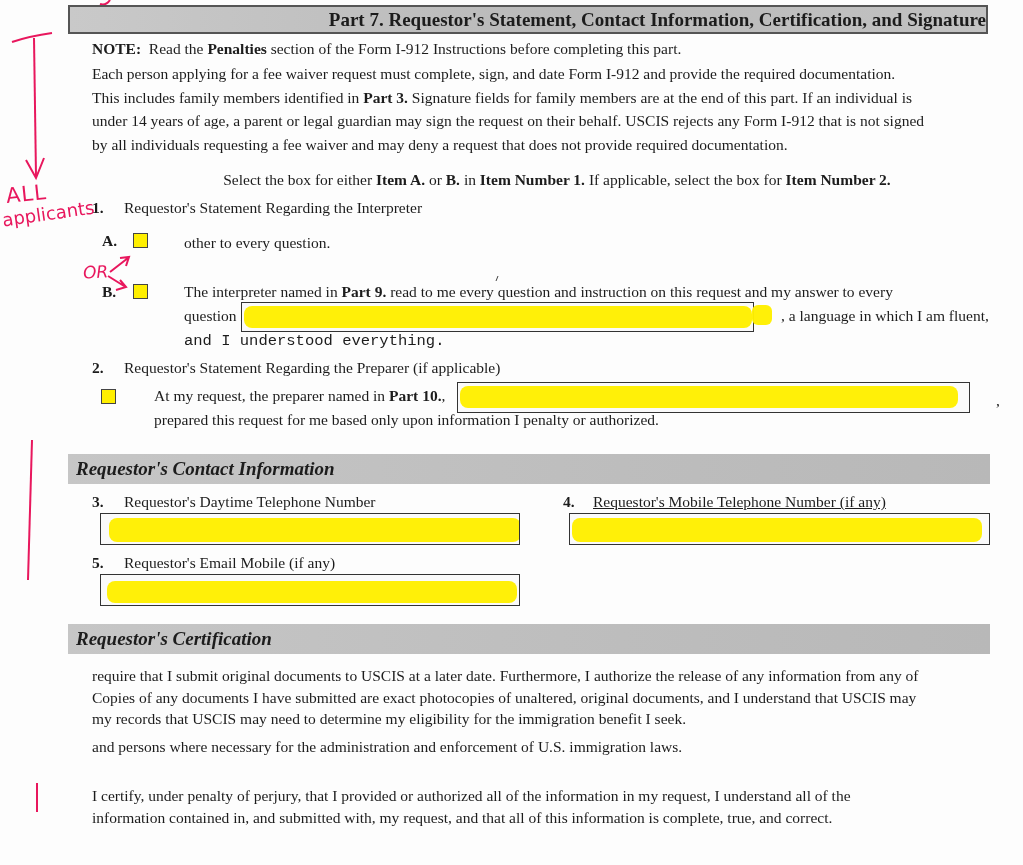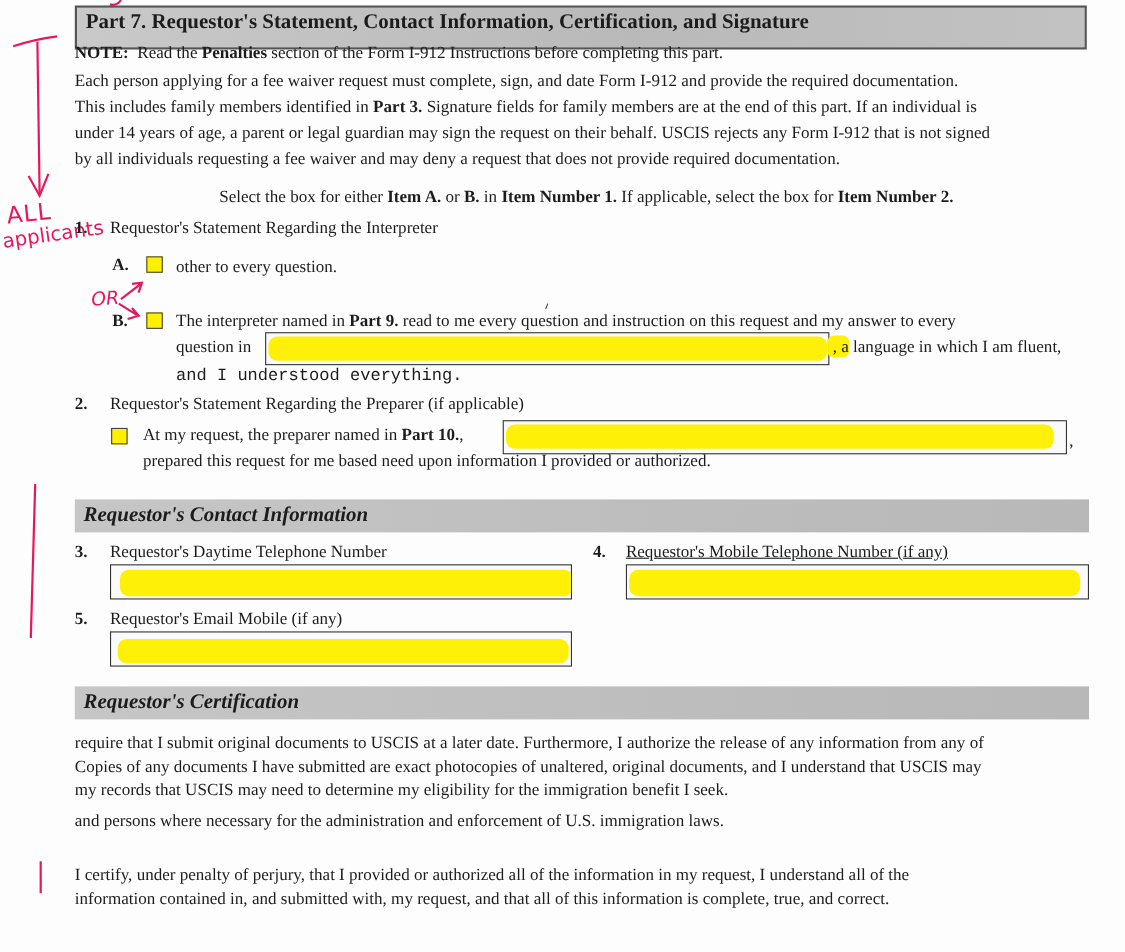--- a/index.html
+++ b/index.html
@@ -5,34 +5,34 @@
   html, body { margin: 0; padding: 0; }
   body {
     width: 1023px; height: 865px; overflow: hidden; position: relative;
     background: #fdfdfd;
     font-family: "Liberation Serif", serif;
     color: #1c1c1c;
     font-size: 15.5px;
   }
   .abs { position: absolute; }
   .part-header {
-    left: 68px; top: 5px; width: 920px; height: 40px;
+    left: 68px; top: 5px; width: 920px; height: 29px;
     background: linear-gradient(90deg, #c9c9c9 0%, #b9b9b9 55%, #c2c2c2 100%);
     border: 2px solid #555;
     box-sizing: border-box;
-    font-weight: bold; font-size: 19px; line-height: 26px; padding-left: 8px;
+    font-weight: bold; font-size: 19px; line-height: 26px; padding-left: 8px; text-align: right;
   }
   .section-header {
     left: 68px; width: 922px; height: 30px;
     background: linear-gradient(90deg, #c6c6c6 0%, #bdbdbd 60%, #b8b8b8 100%);
     font-weight: bold; font-style: italic; font-size: 19px; line-height: 30px; padding-left: 8px;
     box-sizing: border-box;
   }
   .para { left: 68px; width: 930px; line-height: 23.5px; }
-  .line { white-space: nowrap; }
+  .line { white-space: nowrap; margin-left: 24px; }
   b { font-weight: bold; }
   .cb {
     width: 15px; height: 15px; border: 1.5px solid #444; background: #ffef00; box-sizing: border-box;
   }
   .field {
     border: 1.5px solid #333; box-sizing: border-box; background: #fafafa; overflow: hidden;
   }
   .hl {
     position: absolute; background: #fff000; border-radius: 8px; opacity: 0.97;
   }
@@ -110,21 +110,21 @@
   <span class="num" style="display:inline-block; width:32px;">2.</span><span>Requestor's Statement Regarding the Preparer (if applicable)</span>
 </div>
 <div class="abs cb" style="left:101px; top:389px;"></div>
 <div class="abs line" style="left:130px; top:387px;">
   <span>At my request, the preparer named in </span><b>Part 10.</b><span>,</span>
 </div>
 <div class="abs field" style="left:457px; top:382px; width:513px; height:31px;">
   <div class="hl" style="left:2px; top:3px; width:498px; height:22px;"></div>
 </div>
 <div class="abs line" style="left:972px; top:392px;">,</div>
-<div class="abs line" style="left:130px; top:411px;">prepared this request for me based need upon information I provided or authorized.</div>
+<div class="abs line" style="left:130px; top:411px;">prepared this request for me based only upon information I penalty or authorized.</div>
 
 <div class="abs section-header" style="top:454px;">
   <span>Requestor's Contact Information</span>
 </div>
 
 <div class="abs line" style="left:68px; top:493px;">
   <span class="num" style="display:inline-block; width:32px;">3.</span><span>Requestor's Daytime Telephone Number</span>
 </div>
 <div class="abs field" style="left:100px; top:513px; width:420px; height:32px;">
   <div class="hl" style="left:8px; top:4px; width:412px; height:24px;"></div>

